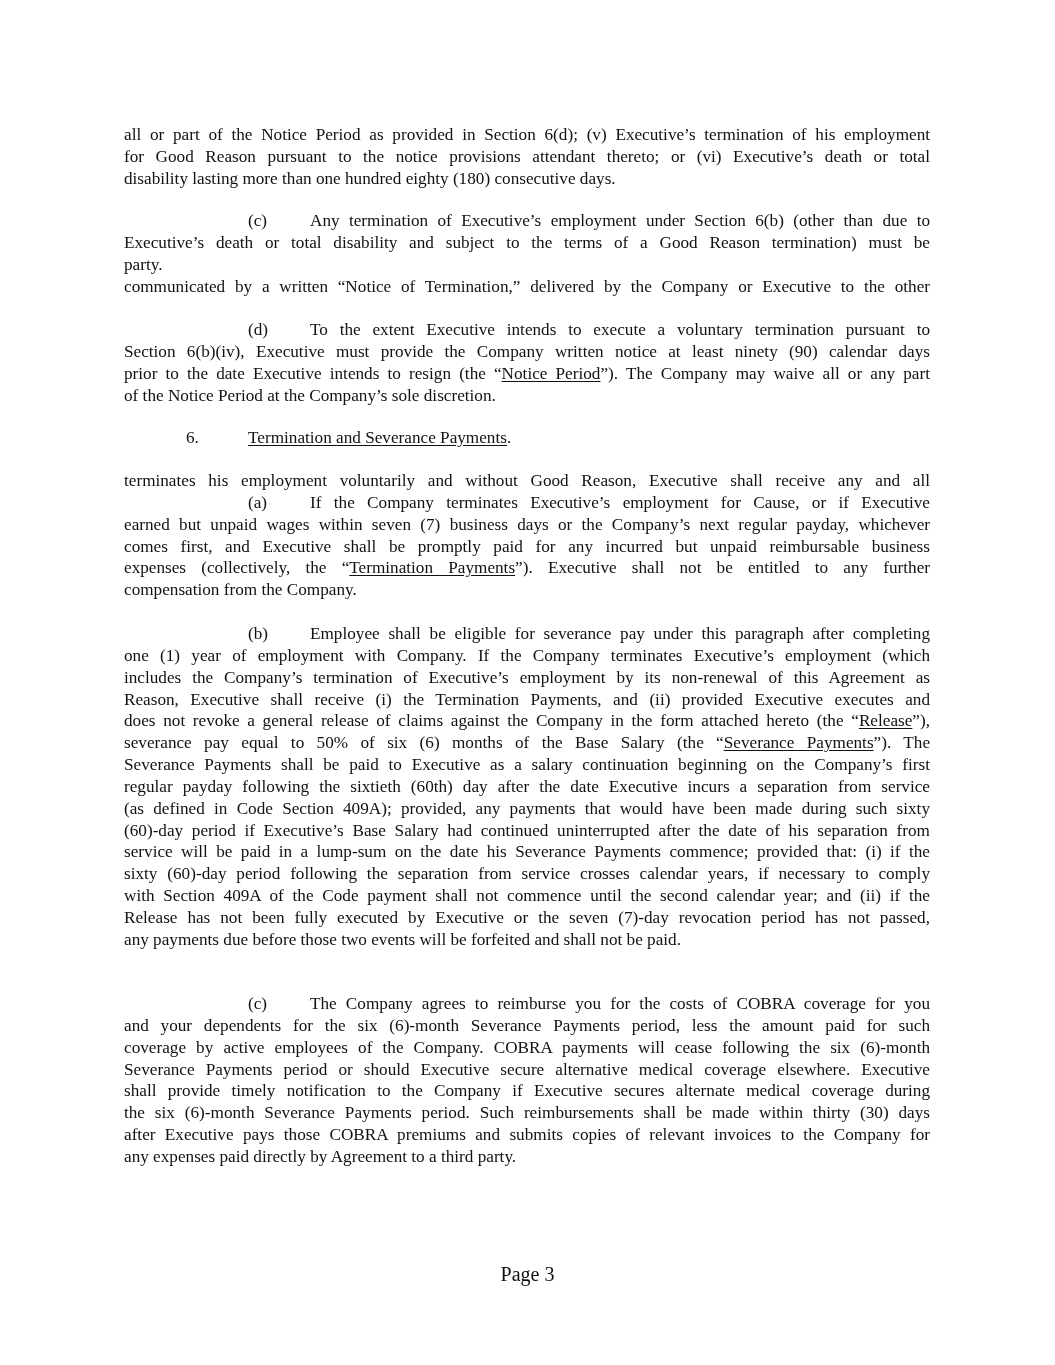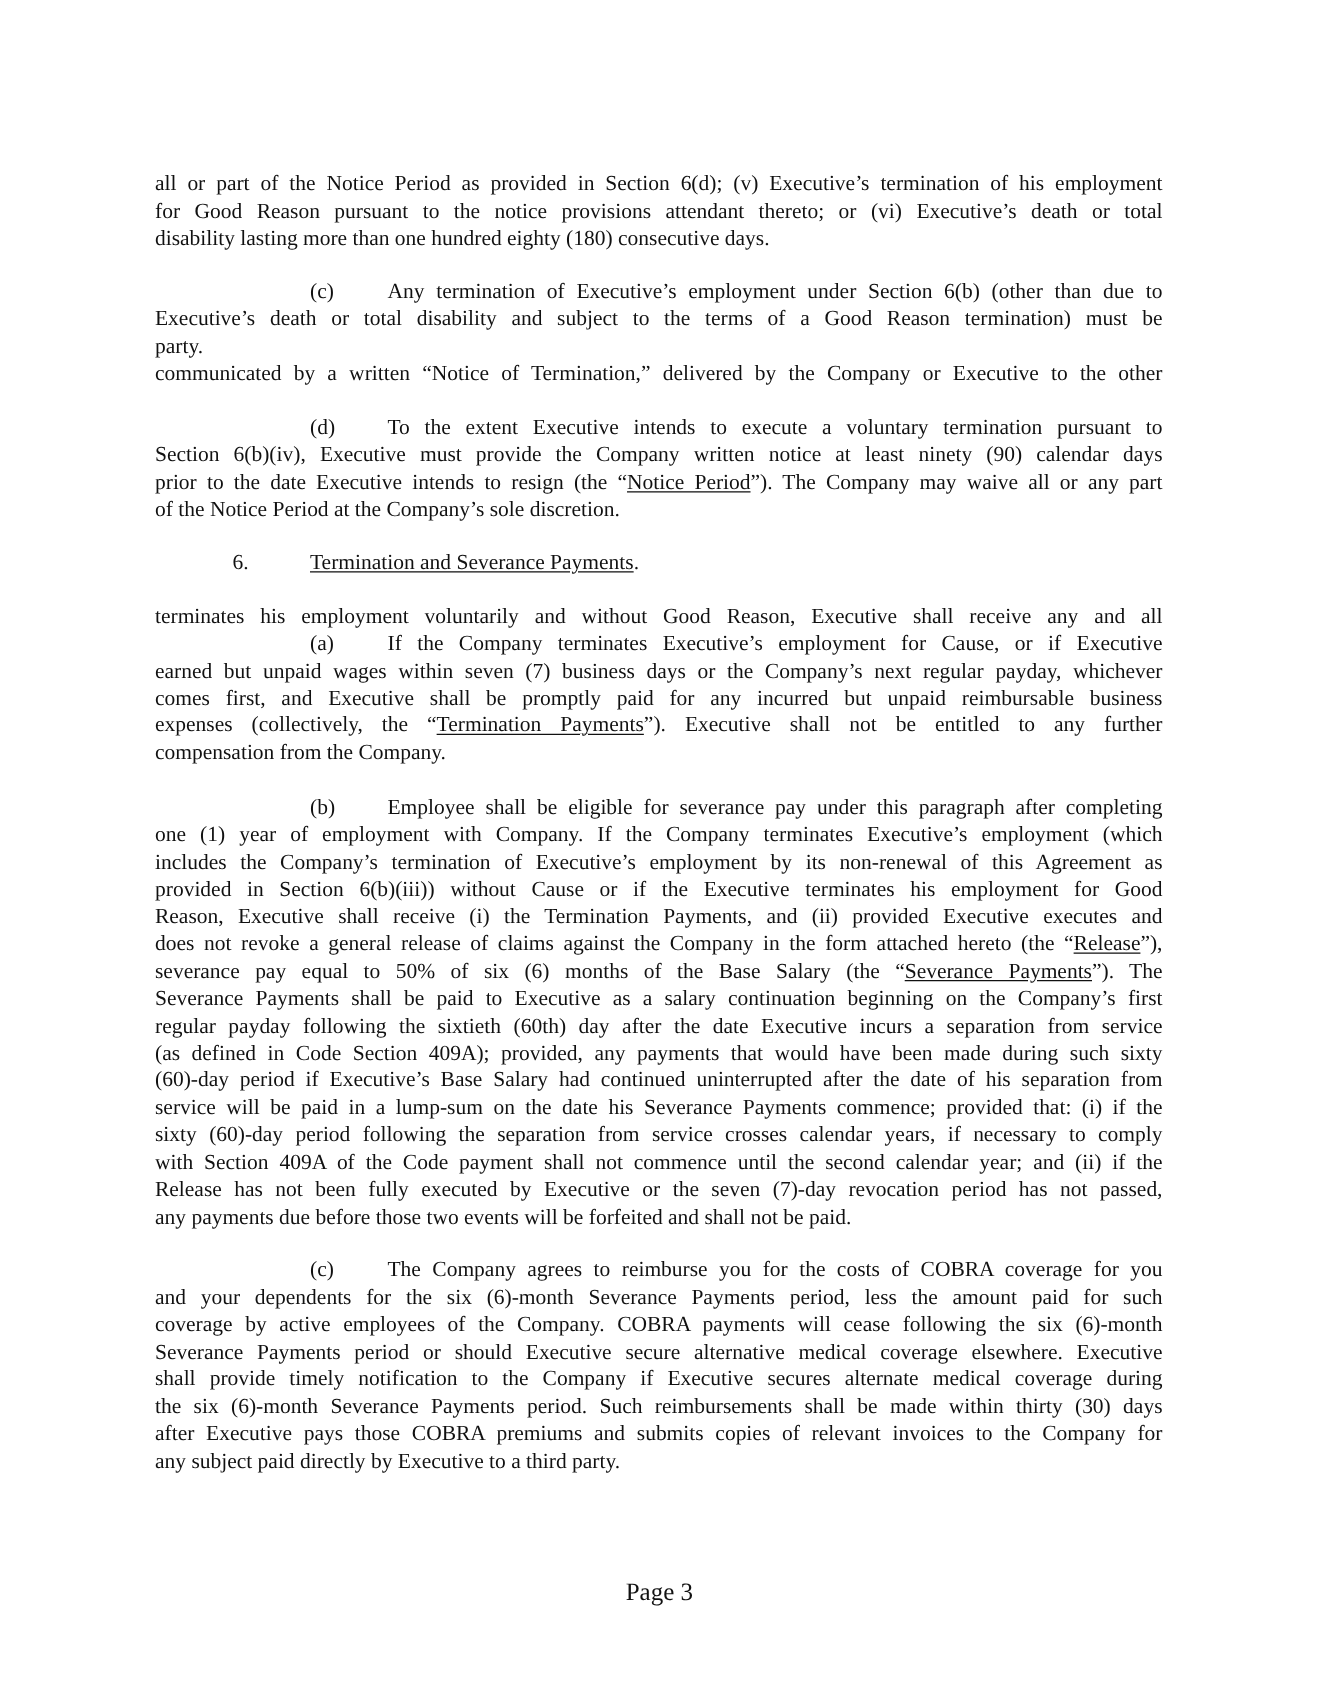--- a/index.html
+++ b/index.html
@@ -2,21 +2,21 @@
 <html><head>
 <meta charset="utf-8">
 <style>
   html, body { margin: 0; padding: 0; background: #ffffff; }
   body { width: 1055px; height: 1365px; position: relative; overflow: hidden; }
   .page {
     position: absolute; left: 0; top: 0; width: 1055px; height: 1365px; background: #fff;
     font-family: "Liberation Serif", "DejaVu Serif", serif;
     color: #111; font-size: 17.2px;
   }
-  .para { position: absolute; left: 124px; width: 806px; margin-top: 12px; }
+  .para { position: absolute; left: 124px; width: 806px; }
   .line {
     display: block; height: 21.85px; line-height: 21.85px;
     text-align: justify; text-align-last: justify; white-space: nowrap;
   }
   .line.last { text-align-last: left; }
   .first-indent { padding-left: 124px; }
   .num-label { display: inline-block; width: 62px; }
   .sec-num { display: inline-block; width: 62px; }
   u { text-decoration: underline; text-underline-offset: 2px; }
   .footer {
@@ -59,21 +59,20 @@
     <span class="line">earned but unpaid wages within seven (7) business days or the Company’s next regular payday, whichever</span>
     <span class="line">comes first, and Executive shall be promptly paid for any incurred but unpaid reimbursable business</span>
     <span class="line"><span>expenses (collectively, the “</span><u>Termination Payments</u><span>”). Executive shall not be entitled to any further</span></span>
     <span class="line last">compensation from the Company.</span>
   </div>
 
   <div class="para" style="top:623px;">
     <span class="line first-indent"><span class="num-label">(b)</span><span>Employee shall be eligible for severance pay under this paragraph after completing</span></span>
     <span class="line">one (1) year of employment with Company.  If the Company terminates Executive’s employment (which</span>
     <span class="line">includes the Company’s termination of Executive’s employment by its non-renewal of this Agreement as</span>
-    <span class="line">provided in Section 6(b)(iii)) without Cause or if the Executive terminates his employment for Good</span>
     <span class="line">Reason, Executive shall receive (i) the Termination Payments, and (ii) provided Executive executes and</span>
     <span class="line"><span>does not revoke a general release of claims against the Company in the form attached hereto (the “</span><u>Release</u><span>”),</span></span>
     <span class="line"><span>severance pay equal to 50% of six (6) months of the Base Salary (the “</span><u>Severance Payments</u><span>”). The</span></span>
     <span class="line">Severance Payments shall be paid to Executive as a salary continuation beginning on the Company’s first</span>
     <span class="line">regular payday following the sixtieth (60th) day after the date Executive incurs a separation from service</span>
     <span class="line">(as defined in Code Section 409A); provided, any payments that would have been made during such sixty</span>
     <span class="line">(60)-day period if Executive’s Base Salary had continued uninterrupted after the date of his separation from</span>
     <span class="line">service will be paid in a lump-sum on the date his Severance Payments commence; provided that: (i) if the</span>
     <span class="line">sixty (60)-day period following the separation from service crosses calendar years, if necessary to comply</span>
     <span class="line">with Section 409A of the Code payment shall not commence until the second calendar year; and (ii) if the</span>
@@ -82,17 +81,17 @@
   </div>
 
   <div class="para" style="top:993px;">
     <span class="line first-indent"><span class="num-label">(c)</span><span>The Company agrees to reimburse you for the costs of COBRA coverage for you</span></span>
     <span class="line">and your dependents for the six (6)-month Severance Payments period, less the amount paid for such</span>
     <span class="line">coverage by active employees of the Company. COBRA payments will cease following the six (6)-month</span>
     <span class="line">Severance Payments period or should Executive secure alternative medical coverage elsewhere. Executive</span>
     <span class="line">shall provide timely notification to the Company if Executive secures alternate medical coverage during</span>
     <span class="line">the six (6)-month Severance Payments period.  Such reimbursements shall be made within thirty (30) days</span>
     <span class="line">after Executive pays those COBRA premiums and submits copies of relevant invoices to the Company for</span>
-    <span class="line last">any subject paid directly by Executive to a third party.</span>
+    <span class="line last">any expenses paid directly by Agreement to a third party.</span>
   </div>
 
   <div class="footer">Page 3</div>
 </div>
 
 </body></html>

